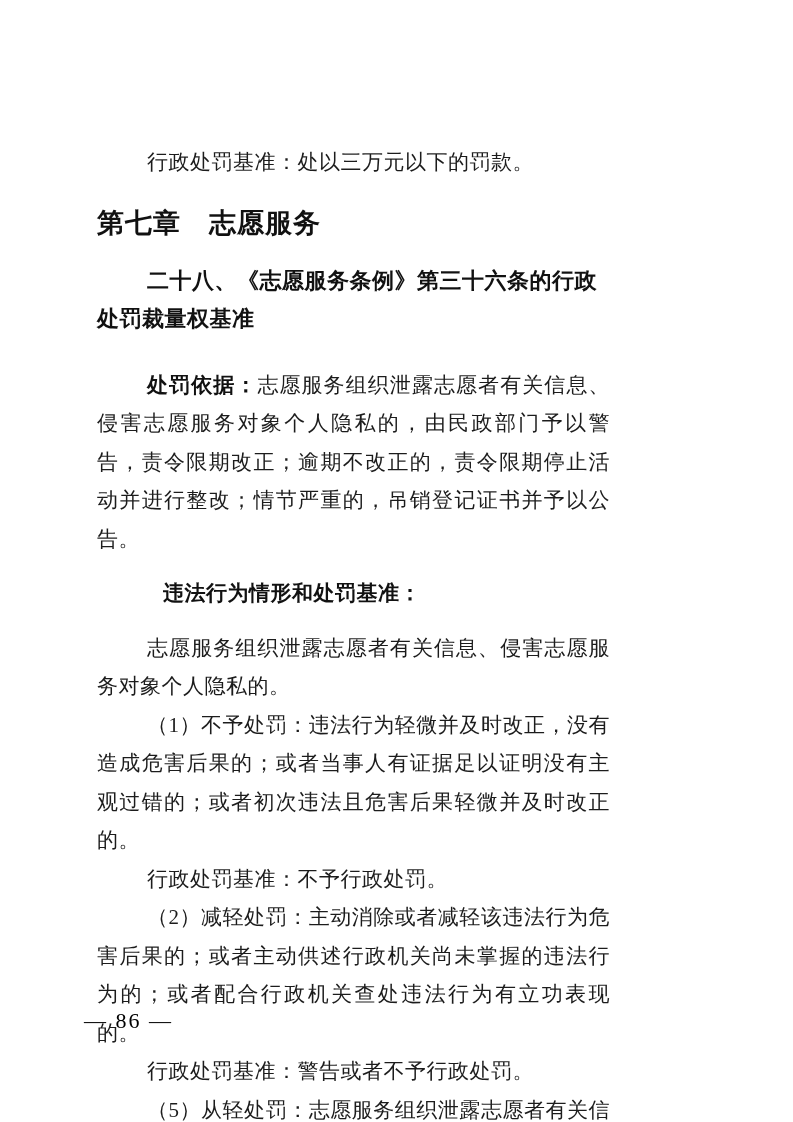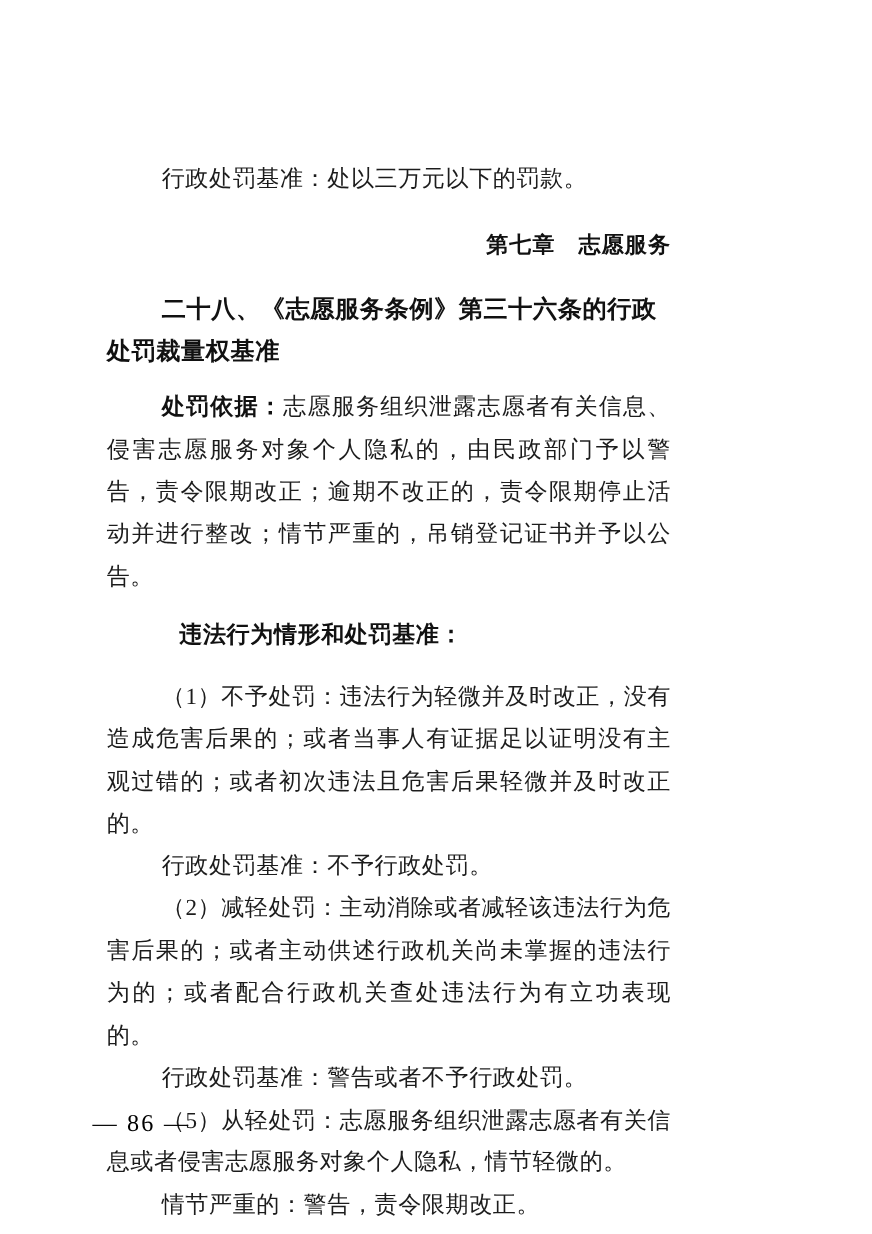--- a/index.html
+++ b/index.html
@@ -30,39 +30,39 @@
     text-justify: inter-character;
     margin: 0;
     color: #1c1c1c;
   }
   .indent {
     text-indent: 50px;
   }
   .chapter-title {
     font-family: "Liberation Sans", "DejaVu Sans", sans-serif;
     font-weight: bold;
-    font-size: 20px;
+    font-size: 27px;
     line-height: 38px;
-    text-align: right;
+    text-align: left;
     letter-spacing: 1px;
     margin: 22px 0 20px 0;
     color: #111111;
   }
   .section-title {
     font-family: "Liberation Sans", "DejaVu Sans", sans-serif;
     font-weight: bold;
     font-size: 22px;
     line-height: 38px;
     letter-spacing: 0.5px;
     text-indent: 50px;
     margin: 0 0 0 0;
     color: #111111;
   }
   .first-body {
-    margin-top: 12px;
+    margin-top: 28px;
   }
   .bold-label {
     font-family: "Liberation Sans", "DejaVu Sans", sans-serif;
     font-weight: bold;
     color: #111111;
   }
   .criteria-heading {
     font-family: "Liberation Sans", "DejaVu Sans", sans-serif;
     font-weight: bold;
     font-size: 21px;
@@ -91,20 +91,21 @@
     <p class="body-text indent">行政处罚基准：处以三万元以下的罚款。</p>
 
     <h1 class="chapter-title">第七章　志愿服务</h1>
 
     <h2 class="section-title">二十八、《志愿服务条例》第三十六条的行政处罚裁量权基准</h2>
 
     <p class="body-text indent first-body"><span class="bold-label">处罚依据：</span><span>志愿服务组织泄露志愿者有关信息、侵害志愿服务对象个人隐私的，由民政部门予以警告，责令限期改正；逾期不改正的，责令限期停止活动并进行整改；情节严重的，吊销登记证书并予以公告。</span></p>
 
     <p class="criteria-heading">违法行为情形和处罚基准：</p>
 
+    <p class="body-text indent">志愿服务组织泄露志愿者有关信息、侵害志愿服务对象个人隐私的。</p>
 
     <div>
       <p class="body-text indent">（1）不予处罚：违法行为轻微并及时改正，没有造成危害后果的；或者当事人有证据足以证明没有主观过错的；或者初次违法且危害后果轻微并及时改正的。</p>
       <p class="body-text indent">行政处罚基准：不予行政处罚。</p>
     </div>
 
     <div>
       <p class="body-text indent">（2）减轻处罚：主动消除或者减轻该违法行为危害后果的；或者主动供述行政机关尚未掌握的违法行为的；或者配合行政机关查处违法行为有立功表现的。</p>
       <p class="body-text indent">行政处罚基准：警告或者不予行政处罚。</p>
     </div>

